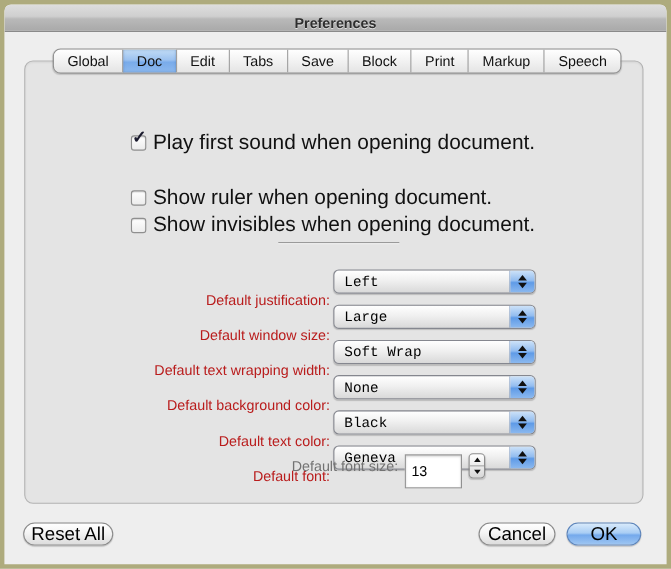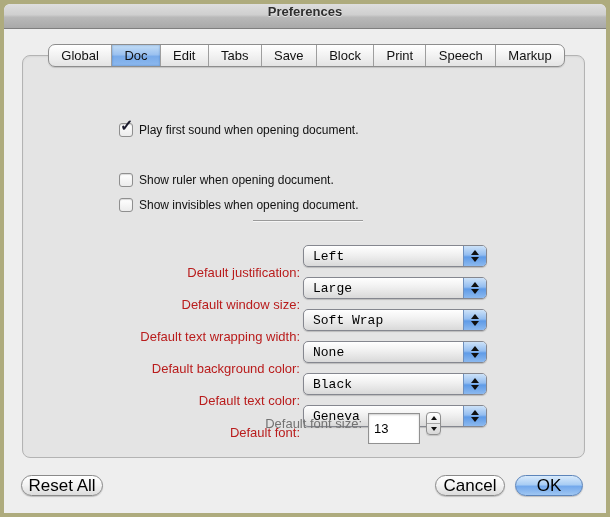--- a/index.html
+++ b/index.html
@@ -14,21 +14,21 @@
     position:absolute; left:4px; top:4px; right:4px; bottom:4px;
     background:#eeeeee;
     border-radius:6px 6px 0 0;
     overflow:hidden;
   }
   .titlebar {
     position:absolute; left:0; top:0; right:0; height:25px;
     background:linear-gradient(180deg,#dedede 0%,#cfcfcf 45%,#b9b9b9 55%,#a9a9a9 100%);
     border-bottom:1px solid #7f7f7f;
     border-radius:6px 6px 0 0;
-    display:flex; align-items:flex-start; justify-content:center;
+    display:flex; align-items:flex-end; justify-content:center;
   }
   .titlebar .title {
     font-size:13px; font-weight:bold; color:#2e2e2e;
     text-shadow:0 1px 0 rgba(255,255,255,0.6);
   }
   .content { position:absolute; left:0; top:26px; right:0; bottom:0; }
 
   .groupbox {
     position:absolute; left:18px; top:25px; width:563px; height:403px;
     background:#e4e4e4;
@@ -74,21 +74,21 @@
     flex:0 0 auto;
   }
   .chk .mark { display:none; }
   .chk.checked .mark {
     display:block;
     position:absolute; left:0px; top:-6px;
     font-size:16px; font-weight:bold; color:#1b1b2e;
     line-height:16px;
   }
   .chk .mark::before { content:"✓"; }
-  .chklabel { margin-left:6px; font-size:12px; color:#111; white-space:nowrap; }
+  .chklabel { margin-left:6px; font-size:19px; color:#111; white-space:nowrap; }
 
   .divider {
     position:absolute; left:249px; top:190px; width:110px; height:1px;
     background:#9a9a9a;
     box-shadow:0 1px 0 #f5f5f5;
   }
 
   .formrow { position:absolute; left:0; height:22px; }
   .flabel {
     position:absolute; left:40px; width:256px; top:20px;
@@ -175,22 +175,22 @@
     <div class="groupbox"></div>
 
     <div class="tabbar">
       <div class="tab">Global</div>
       <div class="tab selected">Doc</div>
       <div class="tab">Edit</div>
       <div class="tab">Tabs</div>
       <div class="tab">Save</div>
       <div class="tab">Block</div>
       <div class="tab">Print</div>
+      <div class="tab">Markup</div>
       <div class="tab">Speech</div>
-      <div class="tab">Markup</div>
     </div>
 
     <div class="chkrow" style="top:91px">
       <span class="chk checked">
           <span class="mark"></span>
         </span>
       <span class="chklabel">Play first sound when opening document.</span>
     </div>
     <div class="chkrow" style="top:141px">
       <span class="chk"></span>

